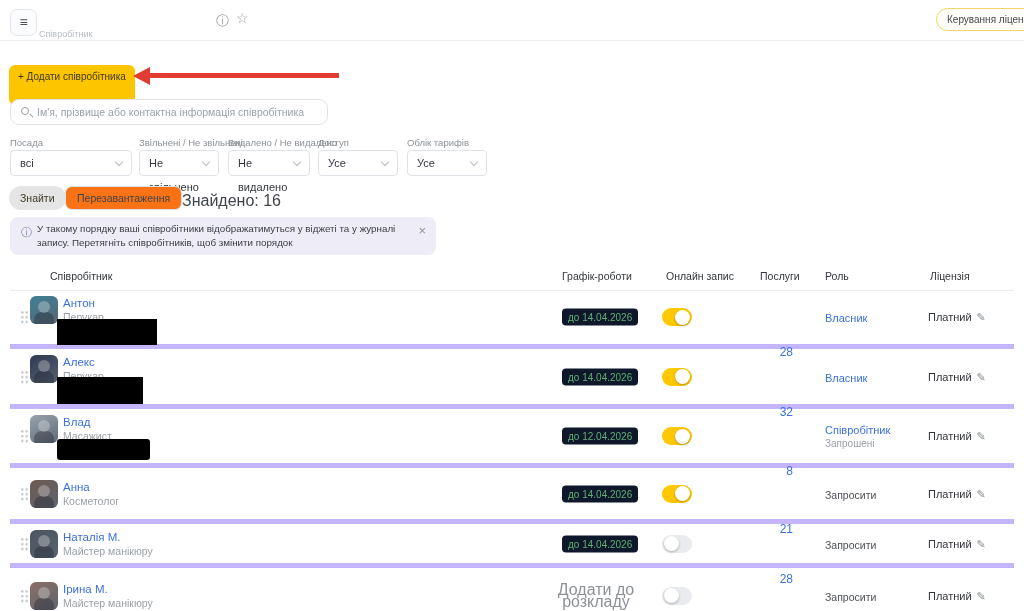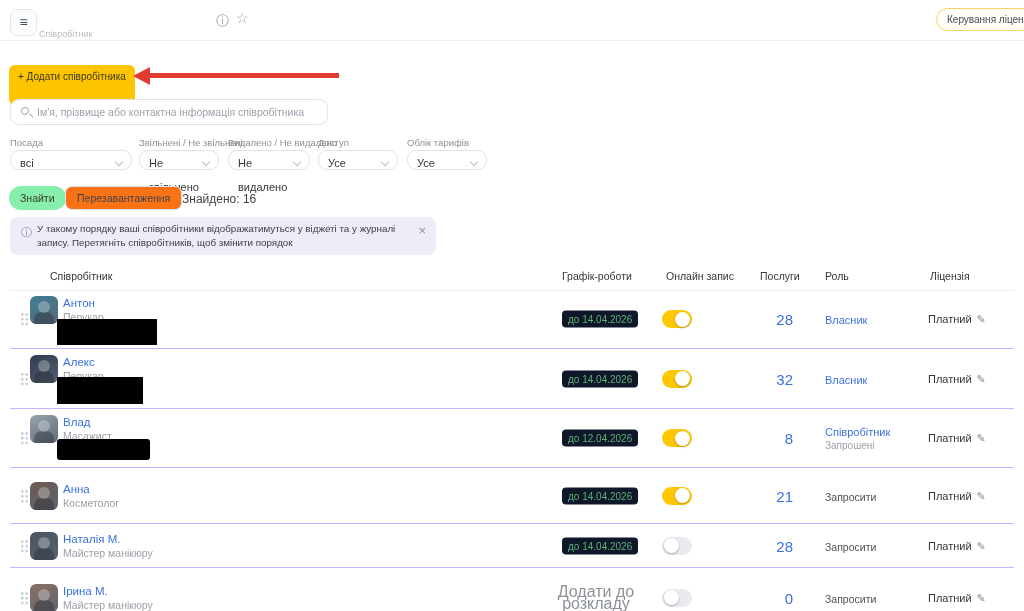--- a/index.html
+++ b/index.html
@@ -34,51 +34,51 @@
   #search-input { position:absolute; left:26px; top:1px; width:285px; height:21px; border:0;
     outline:none; font-size:10.5px; color:#33363c; font-family:"Liberation Sans",sans-serif; }
   #search-input::placeholder { color:#9aa2ab; }
   .mag { position:absolute; left:10px; top:7px; width:8px; height:8px;
     border:1.4px solid #9aa2ab; border-radius:50%; }
   .mag::after { content:''; position:absolute; left:6.5px; top:6.5px; width:4.5px; height:1.4px;
     background:#9aa2ab; transform:rotate(45deg); }
 
   
   .flabel { top:137px; font-size:9.5px; color:#8b9197; white-space:nowrap; }
-  .fselect { top:150px; height:20px; border:1px solid #dfe3e7; border-radius:9px; background:#fff;
+  .fselect { top:150px; height:26px; border:1px solid #dfe3e7; border-radius:4px; background:#fff;
     font-size:11px; color:#33363c; line-height:24px; padding:0 18px 0 9px; cursor:pointer; }
   .chev { position:absolute; right:9px; top:8px; width:6px; height:6px;
     border-right:1.4px solid #b7bdc4; border-bottom:1.4px solid #b7bdc4; transform:rotate(45deg); }
   #f0l{left:10px} #f0s{left:10px; width:122px}
   #f1l{left:139px} #f1s{left:139px; width:80px}
   #f2l{left:228px} #f2s{left:228px; width:82px}
   #f3l{left:318px} #f3s{left:318px; width:80px}
   #f4l{left:407px} #f4s{left:407px; width:80px}
 
   
   #find-btn { left:9px; top:186px; height:24px; line-height:24px; padding:0 11px;
-    background:#86efac; border-radius:12px; font-size:10.5px; color:#3e3a25; cursor:pointer; }
+    background:#e5e5e5; border-radius:12px; font-size:10.5px; color:#3e3a25; cursor:pointer; }
   #reload-btn { left:65px; top:186px; height:24px; line-height:22px; padding:0 11px;
     background:#f97316; border:1px solid #dfe3e7; border-radius:7px; font-size:10.5px;
     color:#3f444a; cursor:pointer; }
-  #found-text { left:182px; top:192px; font-size:12px; color:#3f444a; }
+  #found-text { left:182px; top:192px; font-size:16px; color:#3f444a; }
 
   
   #banner { left:10px; top:217px; width:426px; height:38px; background:#edecf7; border-radius:8px; }
   #banner-icon { position:absolute; left:11px; top:8px; font-size:11px; color:#8288a8; }
   #banner-text { position:absolute; left:27px; top:5px; width:366px; font-size:9.8px;
     line-height:13.5px; color:#3a3d48; }
   #banner-close { position:absolute; right:10px; top:6px; font-size:13px; color:#8b90a4; cursor:pointer; }
 
   
   .th { top:270px; font-size:10.5px; color:#33363c; }
   #th0{left:50px} #th1{left:562px} #th2{left:666px} #th3{left:760px} #th4{left:825px} #th5{left:930px}
   #thead-divider { left:10px; top:290px; width:1004px; height:1px; background:#ededf0; }
 
-  .row { position:absolute; left:10px; width:1004px; border-bottom:1px solid #c4b5fd; }
+  .row { position:absolute; left:10px; width:1004px; border-bottom:5px solid #c4b5fd; }
   .r0{top:290px;height:59px} .r1{top:349px;height:60px} .r2{top:409px;height:59px}
   .r3{top:468px;height:56px} .r4{top:524px;height:44px} .r5{top:568px;height:60px}
 
   .drag { position:absolute; left:10px; top:50%; transform:translateY(-50%);
     width:9px; height:14px; cursor:grab;
     background-image:radial-gradient(circle,#c3c7cc 1.1px,transparent 1.4px);
     background-size:4.5px 4.8px; }
   .emp { position:absolute; left:20px; }
   .emp.top { top:6px; } .emp.mid { top:50%; transform:translateY(-50%); }
   .avatar { position:absolute; left:0; top:0; width:28px; height:28px; border-radius:6px;
@@ -95,21 +95,21 @@
   .cell { position:absolute; top:50%; transform:translateY(-50%); }
   .badge { left:552px; padding:3px 6px; background:#0f172a; border-radius:4px;
     font-size:10px; color:#5cb176; white-space:nowrap; cursor:pointer; }
   .sched-text { left:546px; width:80px; text-align:center; font-size:16px; line-height:12.5px;
     color:#8b9197; cursor:pointer; }
   .toggle { left:652px; width:30px; height:18px; border-radius:9px; background:#e9ebee; cursor:pointer; }
   .toggle .knob { position:absolute; top:1.5px; left:2px; width:15px; height:15px; border-radius:50%;
     background:#fff; box-shadow:0 1px 2.5px rgba(0,0,0,.28); }
   .toggle.on { background:#ffc800; }
   .toggle.on .knob { left:auto; right:2px; }
-  .services { left:706px; width:77px; text-align:right; font-size:15px; color:#3b71de; cursor:pointer; }
+  .services { left:706px; width:77px; text-align:right; font-size:12px; color:#3b71de; cursor:pointer;margin-top:35px; }
   .role { left:815px; width:105px; }
   .role .rlink { font-size:11px; color:#3b71de; cursor:pointer; }
   .role .rsub { font-size:10px; color:#9ba1a8; margin-top:2px; }
   .role .rinvite { font-size:10.5px; color:#4d5156; cursor:pointer; }
   .license { left:918px; font-size:11px; color:#33363c; white-space:nowrap; }
   .edit-ic { font-size:11px; color:#8a9097; margin-left:5px; cursor:pointer; }
 </style>
 </head>
 <body>
 

